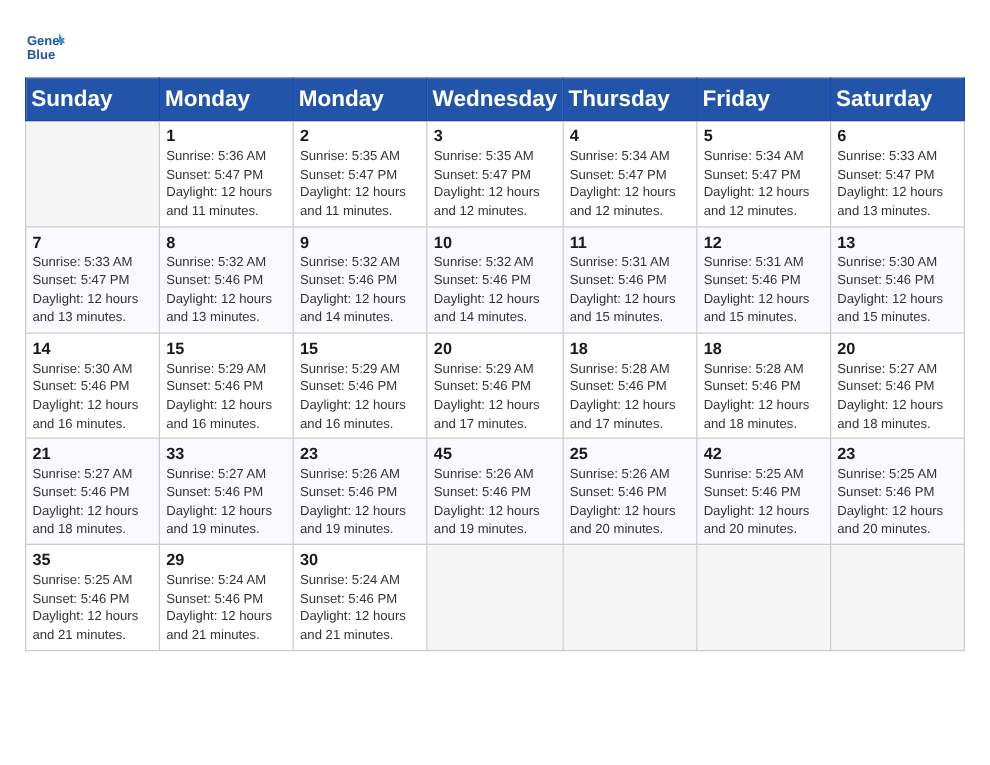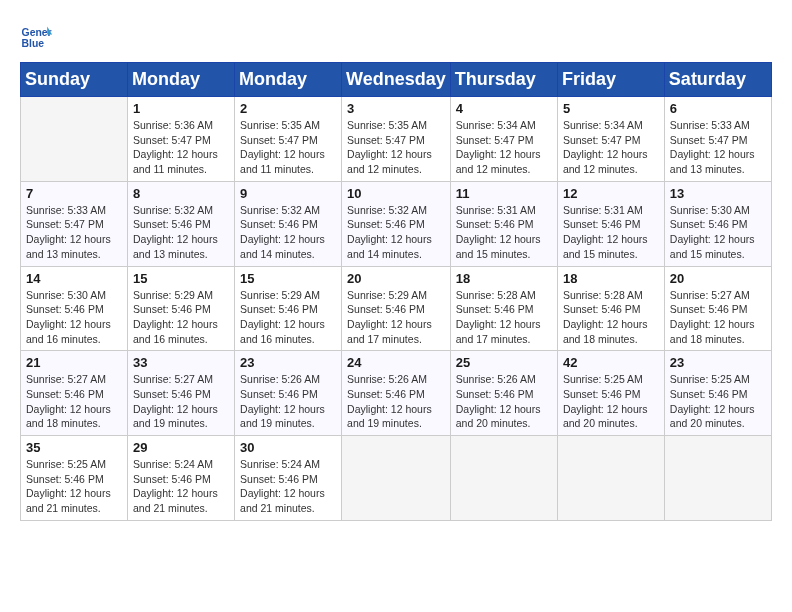--- a/index.html
+++ b/index.html
@@ -298,21 +298,21 @@
       </td>
         <td>
         <span class="day-num">23</span>
         <div class="day-info">
           <span>Sunrise: 5:26 AM</span><br>
           <span>Sunset: 5:46 PM</span><br>
           <span>Daylight: 12 hours and 19 minutes.</span>
         </div>
       </td>
         <td>
-        <span class="day-num">24</span>
+        <span class="day-num">45</span>
         <div class="day-info">
           <span>Sunrise: 5:26 AM</span><br>
           <span>Sunset: 5:46 PM</span><br>
           <span>Daylight: 12 hours and 19 minutes.</span>
         </div>
       </td>
         <td>
         <span class="day-num">25</span>
         <div class="day-info">
           <span>Sunrise: 5:26 AM</span><br>

